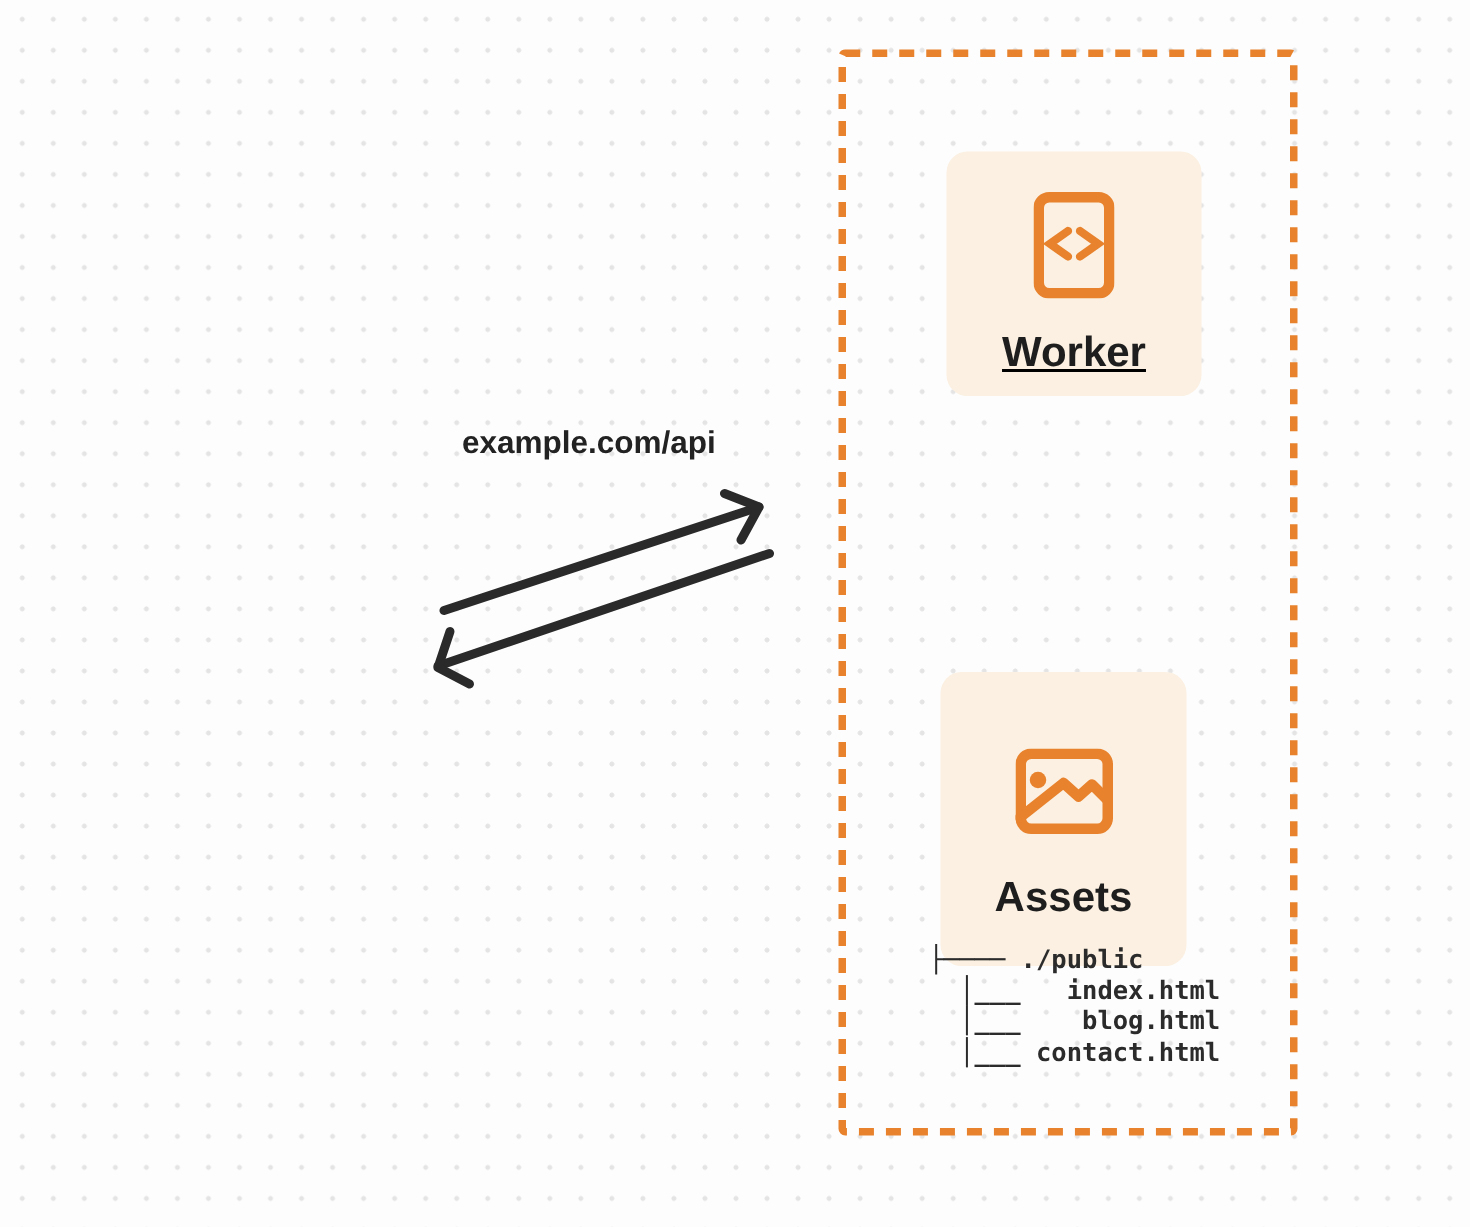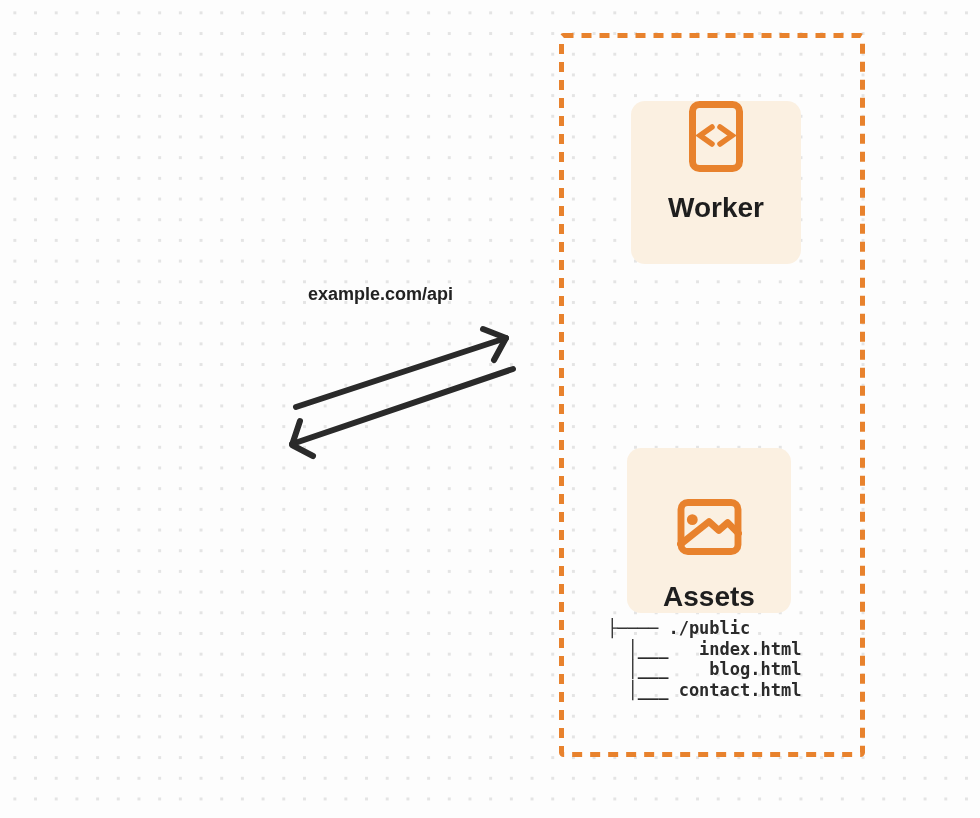--- a/index.html
+++ b/index.html
@@ -36,21 +36,21 @@
   .node-label {
     font-size: 28px;
     font-weight: bold;
     color: #1E1E1E;
     letter-spacing: 0.2px;
   }
   .request-label {
     position: absolute;
     left: 308px;
     top: 284px;
-    font-size: 18px;
+    font-size: 21px;
     font-weight: bold;
     color: #222222;
     white-space: nowrap;
   }
   .arrows-svg {
     position: absolute;
     left: 0;
     top: 0;
     pointer-events: none;
   }
@@ -79,42 +79,44 @@
     border-radius: 14px;
     display: flex;
     flex-direction: column;
     align-items: center;
   }
   .card.worker {
     left: 631px;
     top: 101px;
     width: 170px;
     height: 163px;
+    padding-top: 27px;
     box-sizing: border-box;
+    text-decoration: underline;
   }
   .card.assets {
     left: 627px;
     top: 448px;
     width: 164px;
-    height: 165px;
+    height: 196px;
     padding-top: 51px;
     box-sizing: border-box;
   }
   .card .card-label {
     font-size: 28px;
     font-weight: bold;
     color: #1E1E1E;
   }
   .card.worker .card-label { margin-top: 20px; }
   .card.assets .card-label { margin-top: 26px; }
   .file-tree {
     position: absolute;
     left: 607px;
     top: 618px;
-    margin: 0;
+    margin: 12px;
     font-family: "DejaVu Sans Mono", monospace;
     font-size: 17px;
     font-weight: bold;
     line-height: 20.5px;
     color: #2B2B2B;
     white-space: pre;
   }
 </style>
 </head>
 <body>

